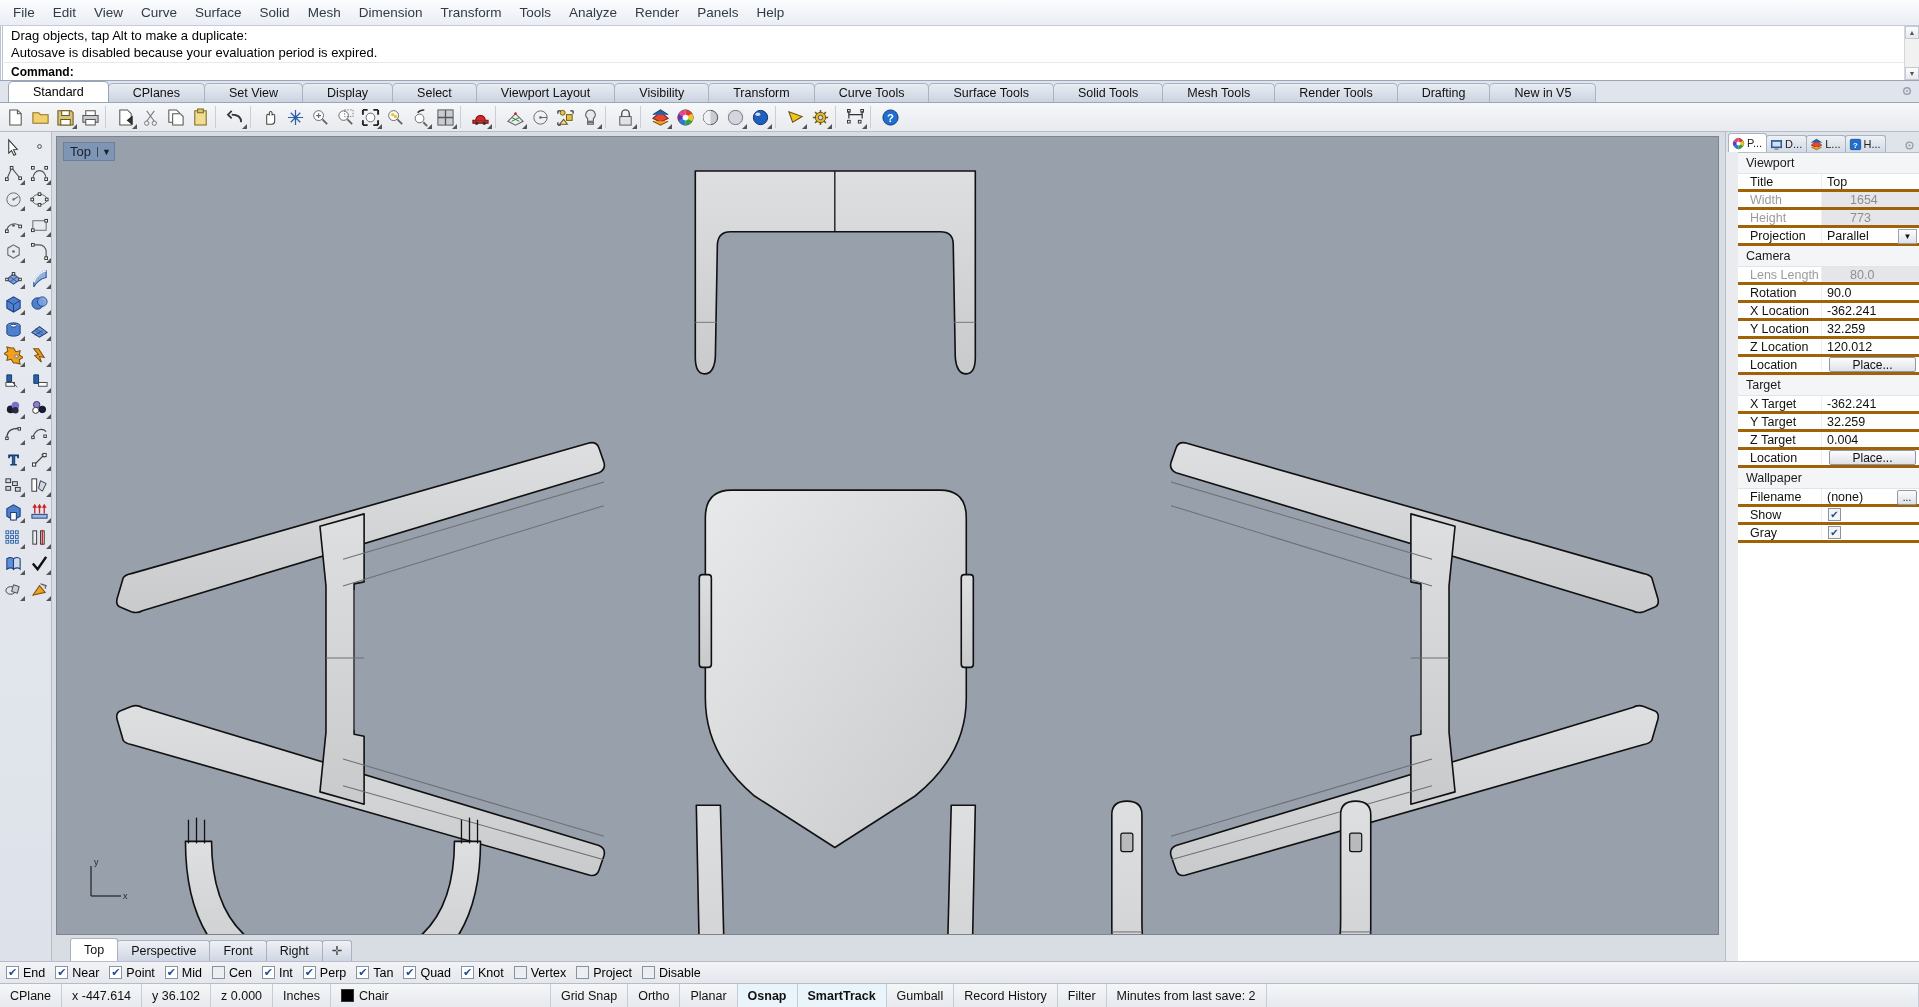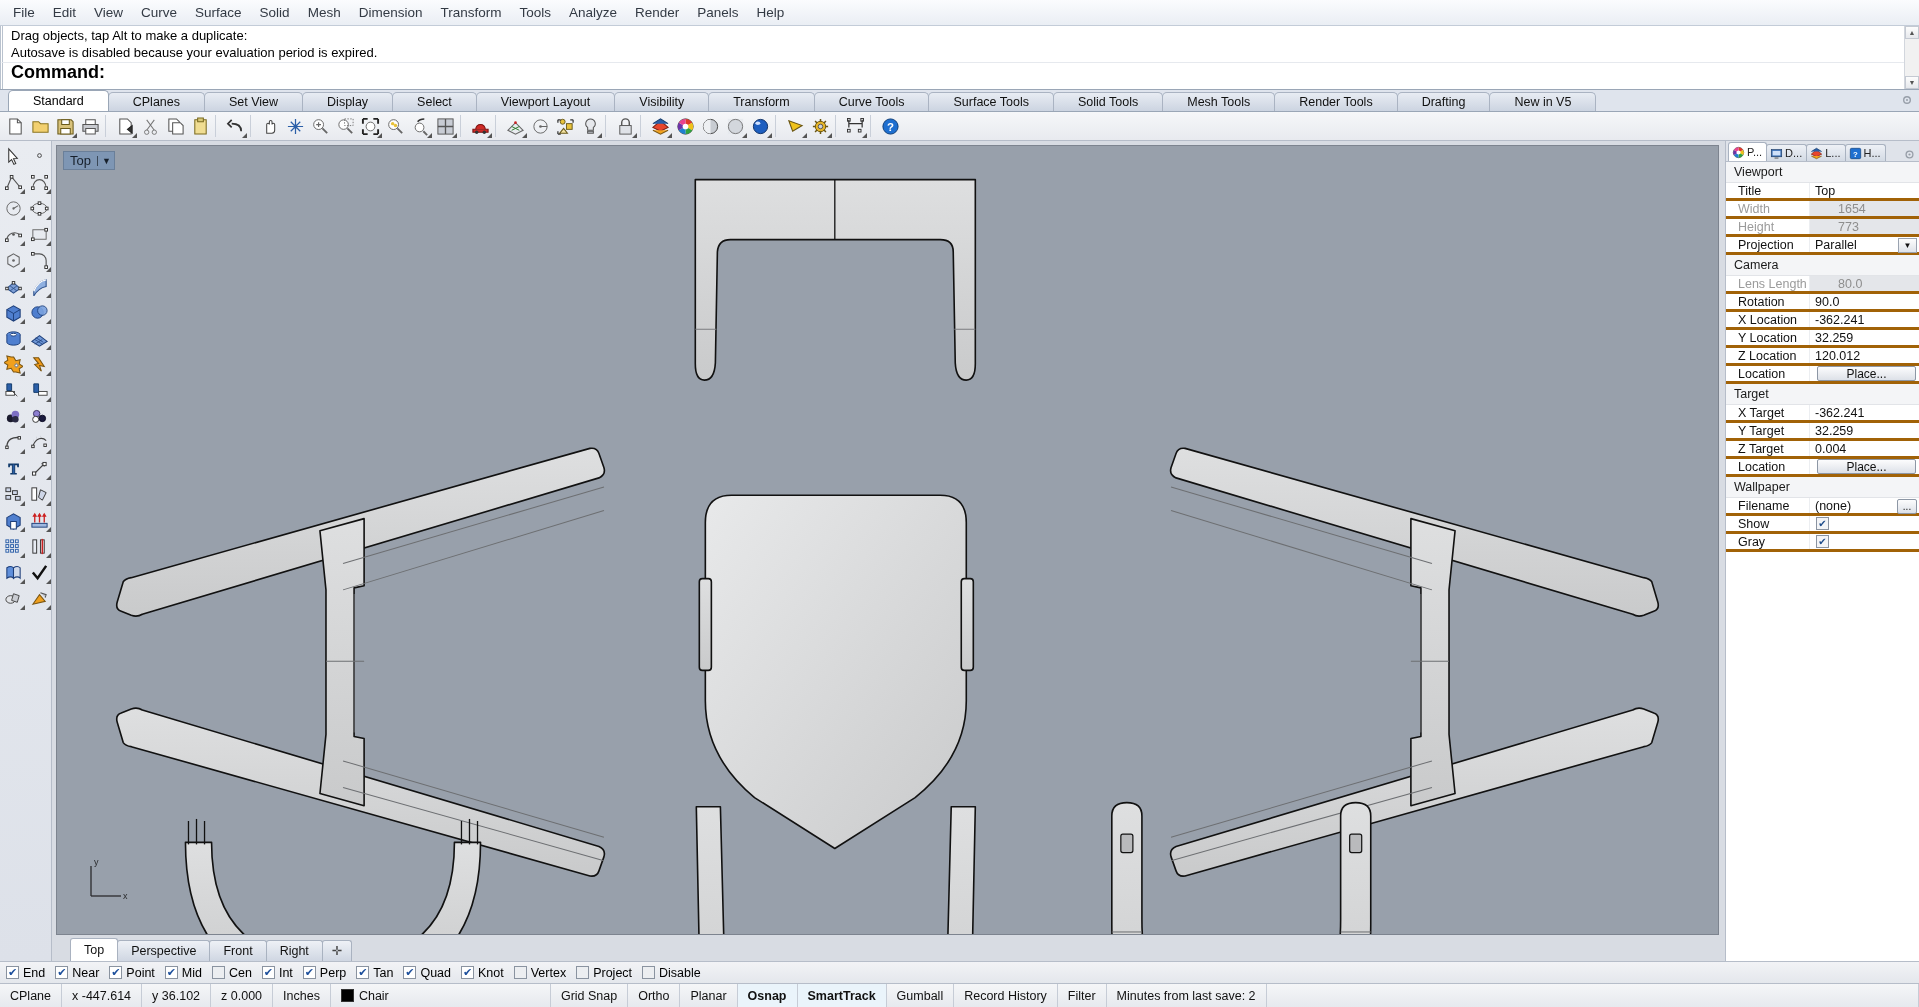--- a/index.html
+++ b/index.html
@@ -28,22 +28,22 @@
   }
 
   
   .cmdwrap { position: relative; background:#fff; border-bottom:1px solid #9aa6b6; flex:none; }
   .cmdhist {
     background:#ffffff; padding:1px 0 0 8px;
     font-size: 13px; line-height: 17px; height: 36px;
     border-left: 3px double #b9c2ce;
   }
   .cmdline {
-    background:#ffffff; padding:1px 0 2px 8px; height:27px;
-    font-size: 18px; font-weight: bold; line-height: 17px;
+    background:#ffffff; padding:1px 0 2px 8px; height:18px;
+    font-size: 12px; font-weight: bold; line-height: 17px;
     border-top: 1px solid #e6e9ee;
     border-left: 3px double #b9c2ce;
   }
   .cmdscroll {
     position:absolute; right:0; top:0; width:15px; height:100%;
     background:#f1f1f1; border-left:1px solid #d2d6dd;
     display:flex; flex-direction:column; justify-content:space-between;
   }
   .cmdscroll .arw {
     height:13px; background:linear-gradient(#fdfdfd,#e6e8ec); border:1px solid #c4c9d2;
@@ -126,21 +126,21 @@
   .rightpanel { width: 194px; background:#e9ebef; border-left:1px solid #b6bdc9; display:flex; flex-direction:column; flex:none; }
   .rptabs { height:20px; display:flex; align-items:flex-end; background:#dfe3ea; padding-left:2px; }
   .rptab {
     display:flex; align-items:center; gap:2px;
     height:17px; padding:0 4px 0 3px; font-size:11px;
     background:linear-gradient(#eef1f6,#d3dae4); border:1px solid #a9b2c0; border-bottom:none;
     border-radius:3px 3px 0 0; margin-right:-1px; color:#222; white-space:nowrap;
   }
   .rptab.active { background:#fff; height:19px; z-index:3; position:relative; }
   .rpgear { margin-left:auto; margin-right:3px; opacity:.55; }
-  .rpbody { flex:1; background:#fff; border-top:1px solid #b6bdc9; overflow:hidden; }
+  .rpbody { flex:1; background:#fff; border-top:1px solid #b6bdc9; overflow:hidden;margin-left:12px; }
   .grp {
     background:#f4f5f7; padding:3px 0 3px 8px; font-size:12.5px; color:#1a1a1a;
     border-bottom:1px solid #e2e4e8;
   }
   .prow { display:flex; height:18px; align-items:stretch; border-bottom:3px solid #a16207; font-size:12.5px; }
   .pkey { width:84px; padding-left:12px; display:flex; align-items:center; color:#111; border-right:1px solid #eceef1; background:#fff;}
   .pkey.dim { color:#9b9b9b; }
   .pval { flex:1; padding-left:5px; display:flex; align-items:center; color:#111; background:#fff; position:relative;}
   .pval.dim { color:#8e8e8e; background:#e4e6ea;padding-left:28px; }
   .combo { position:absolute; right:2px; top:1px; width:19px; height:15px;

